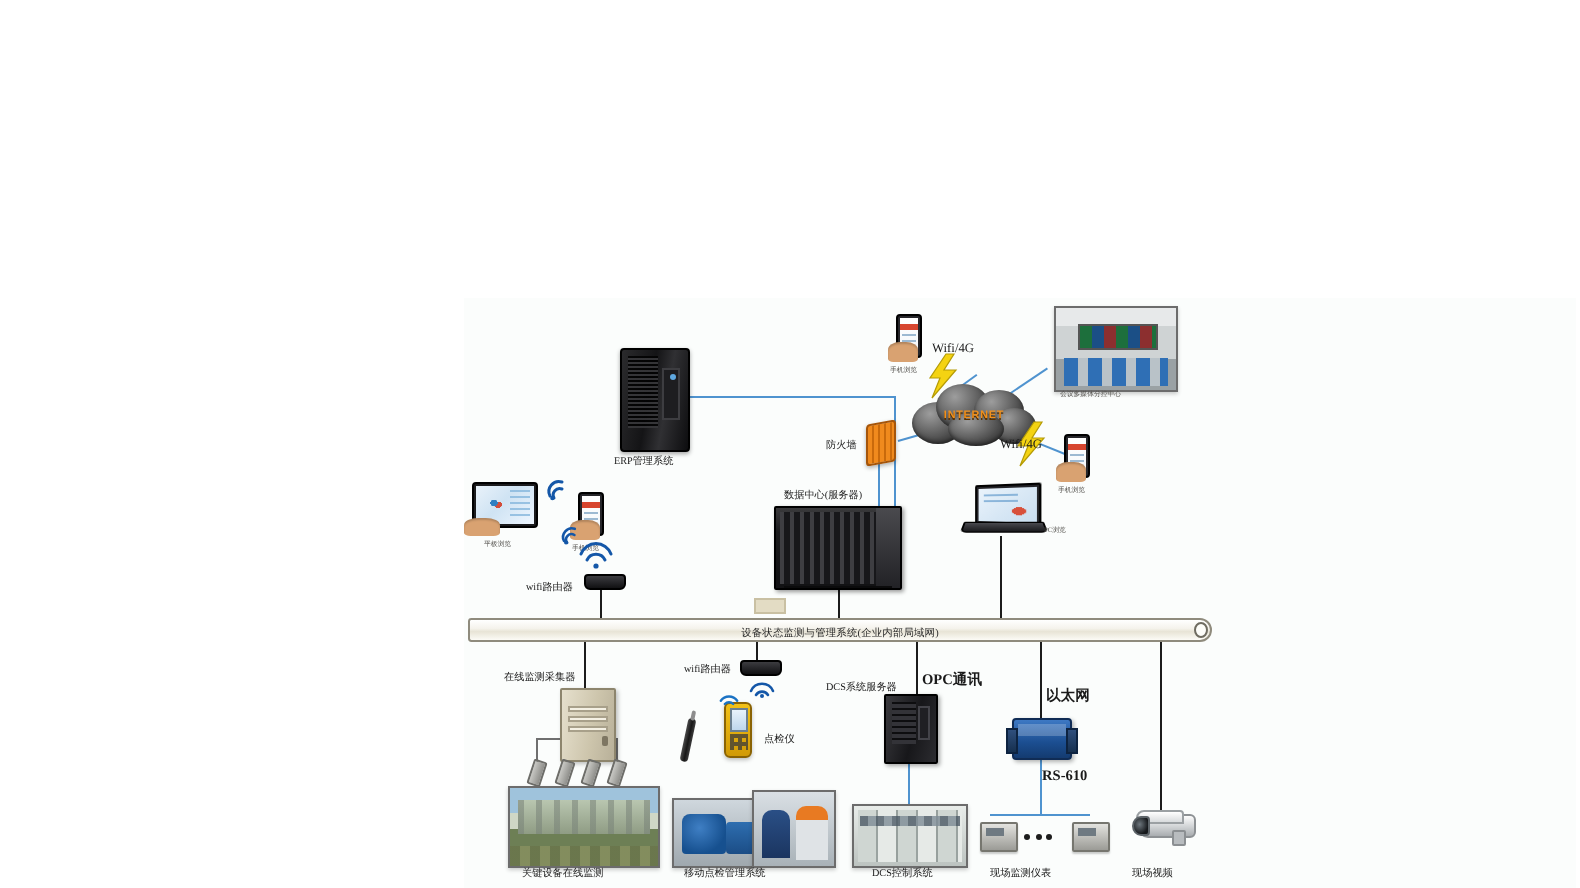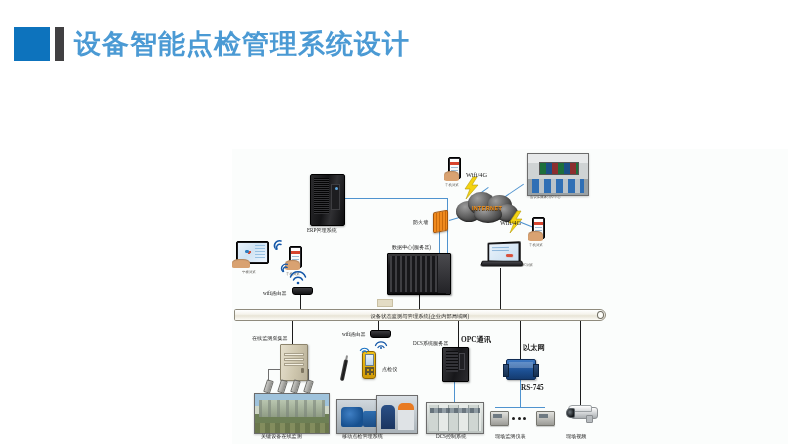--- a/index.html
+++ b/index.html
@@ -403,25 +403,20 @@
   .note{
     position:absolute;width:14px;height:6px;
     background:#e3dcc4;border:1px solid #c9c0a3;
   }
 </style>
 </head>
 <body>
 
 <div class="slide">
 
-  <div class="header">
-    <div class="hdr-sq"></div>
-    <div class="hdr-bar"></div>
-    <div class="hdr-title">设备智能点检管理系统设计</div>
-  </div>
 
 
   <div class="diagram">
 
     <div class="ln blue" style="left:111px;top:49px;width:105px;height:1px;"></div>
     <div class="ln blue" style="left:215px;top:49px;width:1px;height:56px;"></div>
 
     <div class="ln blue" style="left:207px;top:80px;width:1px;height:33px;"></div>
 
     <div class="ln blue" style="left:217px;top:71px;width:26px;height:1px;transform:rotate(-16deg);transform-origin:left center;"></div>
@@ -644,21 +639,21 @@
 
     <div class="photo ph-dcs" style="left:194px;top:253px;width:56px;height:30px;"></div>
     <div class="lbl t5" style="left:204px;top:284px;">DCS控制系统</div>
 
     <div class="lbl t7" style="left:291px;top:194px;">以太网</div>
     <div class="eth" style="left:274px;top:210px;">
       <div class="lid"></div>
       <div class="clipL"></div>
       <div class="clipR"></div>
     </div>
-    <div class="lbl t7" style="left:289px;top:234px;">RS-745</div>
+    <div class="lbl t7" style="left:289px;top:234px;">RS-610</div>
 
     <div class="ln blue" style="left:263px;top:258px;width:50px;height:1px;"></div>
     <div class="instr" style="left:258px;top:262px;"></div>
     <div class="dots" style="left:280px;top:268px;">
         <i></i>
         <i></i>
         <i></i>
       </div>
     <div class="instr" style="left:304px;top:262px;"></div>
     <div class="lbl t5" style="left:263px;top:284px;">现场监测仪表</div>

